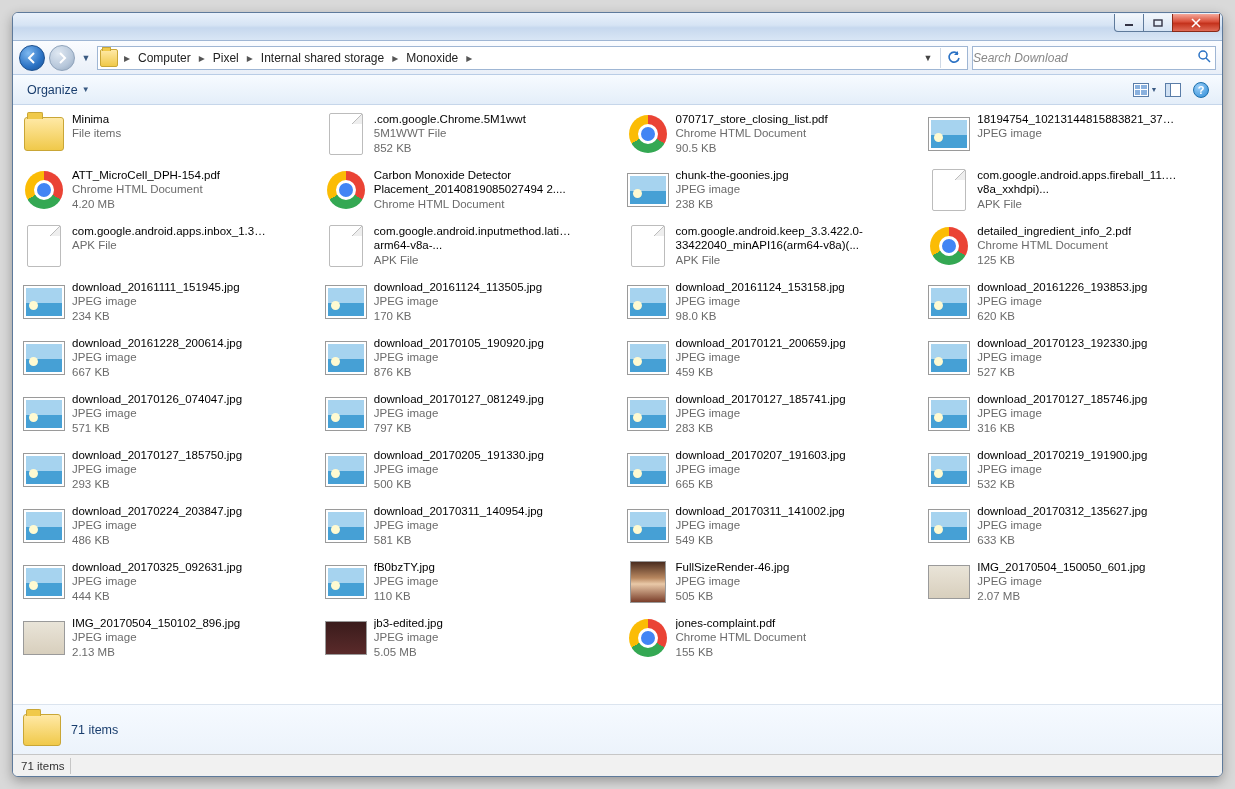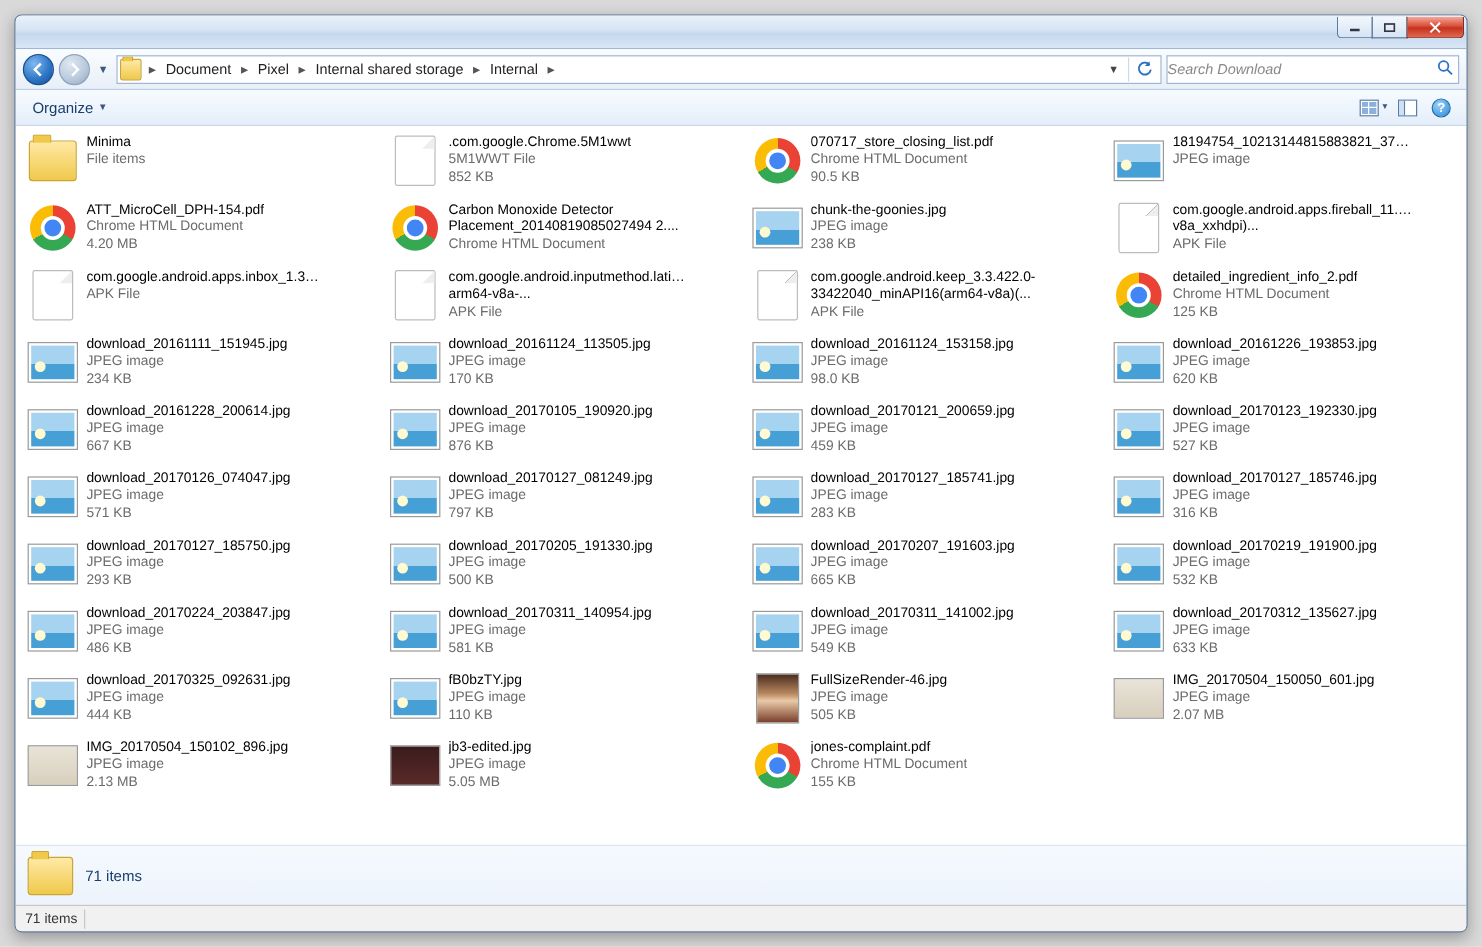--- a/index.html
+++ b/index.html
@@ -146,27 +146,27 @@
     </div>
     <div class="navbtn fwd">
       <svg width="14" height="14" viewBox="0 0 14 14">
           <path d="M5 2 L10 7 L5 12" fill="none" stroke="#fff" stroke-width="2"></path>
         </svg>
     </div>
     <div class="nav-chevron">▼</div>
     <div class="addrbar">
       <div class="folder-mini"></div>
       <span class="crumb-sep">▸</span>
-      <span class="crumb">Document</span>
+      <span class="crumb">Computer</span>
       <span class="crumb-sep">▸</span>
       <span class="crumb">Pixel</span>
       <span class="crumb-sep">▸</span>
       <span class="crumb">Internal shared storage</span>
       <span class="crumb-sep">▸</span>
-      <span class="crumb">Internal</span>
+      <span class="crumb">Monoxide</span>
       <span class="crumb-sep">▸</span>
       <div class="addr-right">
         <div class="addr-chevron">▼</div>
         <div class="addr-divider"></div>
         <div class="refresh">
           <svg width="14" height="14" viewBox="0 0 14 14">
               <path d="M11 3 A5 5 0 1 0 12 7" fill="none" stroke="#2b72c4" stroke-width="1.6"></path>
               <path d="M11 0 L11 4 L7 4 Z" fill="#2b72c4"></path>
             </svg>
         </div>

